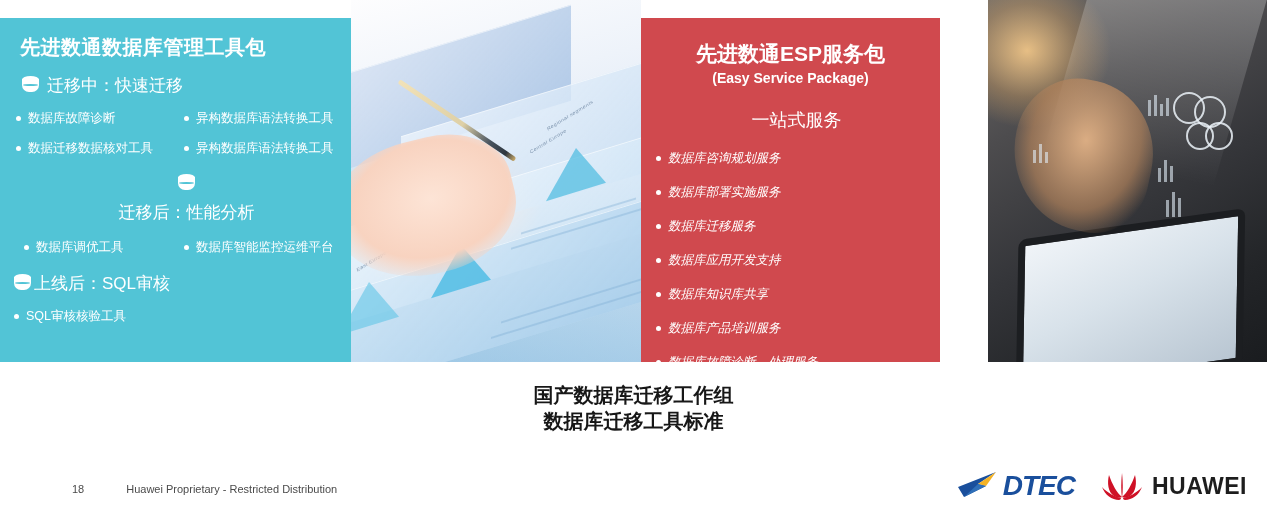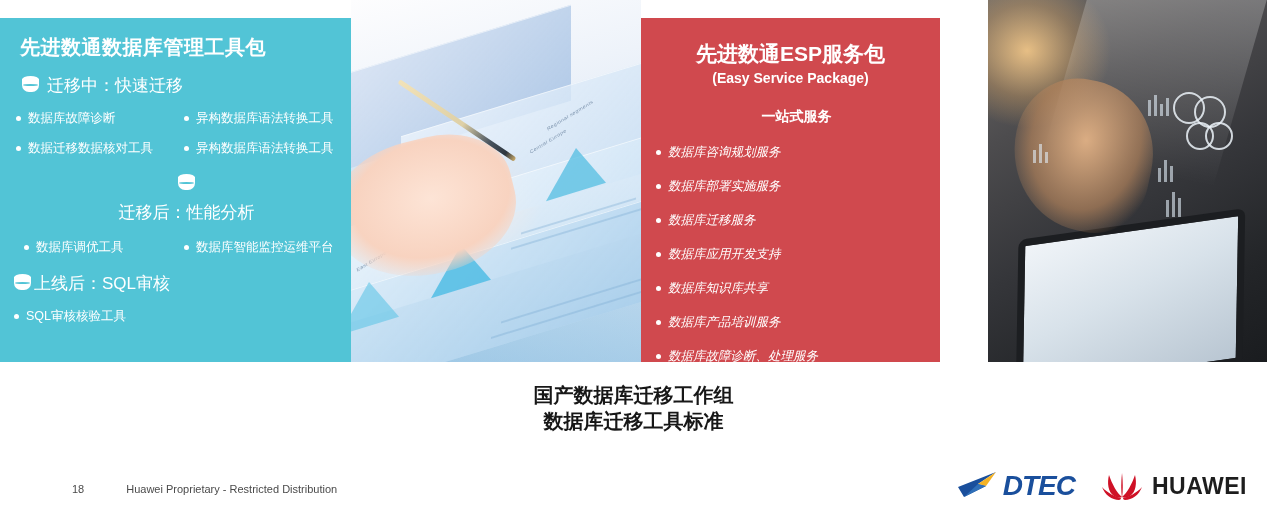--- a/index.html
+++ b/index.html
@@ -105,21 +105,21 @@
   .bullet{display:flex;align-items:center;gap:7px;font-size:12.5px;}
   .bullet .dot{width:5px;height:5px;border-radius:50%;background:#ffffff;flex:0 0 auto;}
 
   
   .card-red{
     position:absolute;left:641px;top:0;width:299px;height:344px;
     background:#d0494e;color:#ffffff;
   }
   .card-red .title{font-size:21px;font-weight:bold;text-align:center;}
   .card-red .subtitle{font-size:14px;font-weight:bold;text-align:center;margin-top:2px;}
-  .card-red .oneStop{font-size:14px;font-weight:bold;text-align:center;margin-top:22px;margin-left:12px;}
+  .card-red .oneStop{font-size:18px;font-weight:normal;text-align:center;margin-top:22px;margin-left:12px;}
 
   
   #bottom-text{
     position:absolute;left:0;top:382px;width:1267px;text-align:center;
     color:#171717;font-weight:bold;font-size:20px;line-height:26px;
   }
 
   
   #footer-left{position:absolute;left:72px;top:483px;font-size:11px;color:#4a4a4a;display:flex;gap:42px;}
   #logos{position:absolute;right:20px;top:470px;display:flex;align-items:center;gap:26px;}

